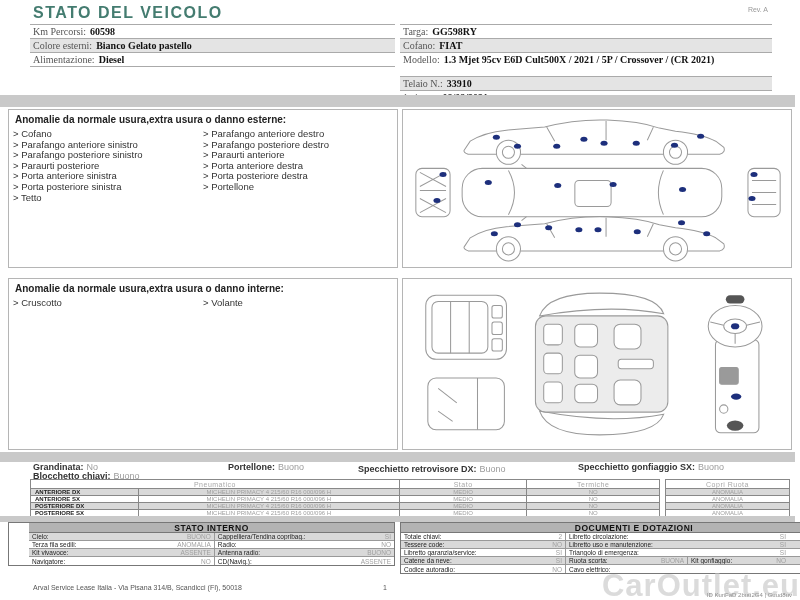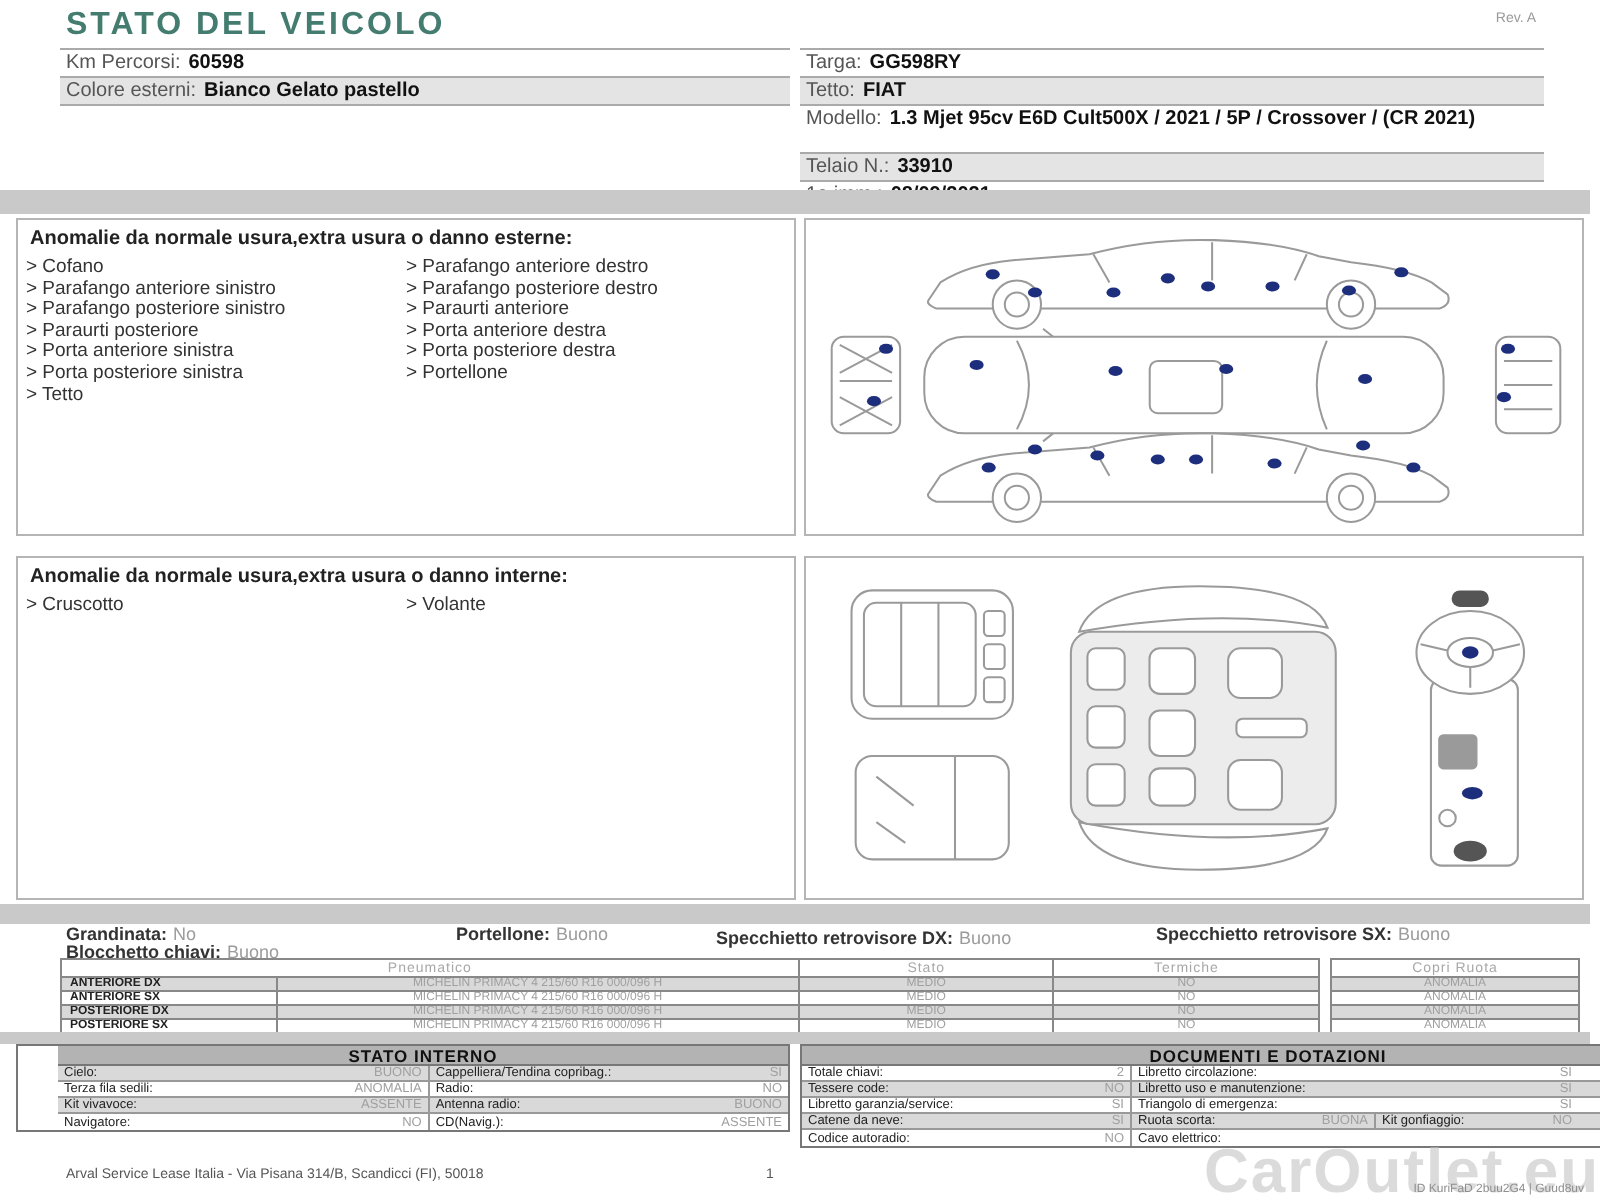--- a/index.html
+++ b/index.html
@@ -8,21 +8,21 @@
     position:relative; width:800px; height:600px; background:#ffffff;
     font-family:"Liberation Sans", sans-serif; overflow:hidden; color:#222;
   }
   .abs { position:absolute; }
 
   
   #doc-title { left:33px; top:4px; font-size:16px; font-weight:bold; letter-spacing:1.5px; color:#447c70; }
   #rev { right:32px; top:6px; font-size:7px; color:#999; }
 
   .info-table { border-top:1px solid #aaa; }
-  .info-row { display:flex; align-items:baseline; border-bottom:1px solid #aaa; padding:1px 3px; min-height:12px; }
+  .info-row { display:flex; align-items:baseline; border-bottom:1px solid #aaa; padding:1px 3px; min-height:12px;font-family:Liberation Serif, serif; }
   .info-row.alt { background:#e4e4e4; }
   .info-row .lbl { font-size:10px; color:#555; white-space:nowrap; }
   .info-row .val { font-size:10px; font-weight:bold; color:#111; margin-left:4px; }
   #info-left  { left:30px;  top:24px; width:365px; }
   #info-right { left:400px; top:24px; width:372px; }
   #info-right .info-row.modello { min-height:24px; }
 
   .gray-band { left:0; width:795px; background:#c9c9c9; }
   #band1 { top:95px;  height:12px; }
   #band2 { top:452px; height:10px; }
@@ -106,29 +106,33 @@
 
   <div id="info-left" class="abs info-table">
     <div class="info-row">
       <span class="lbl">Km Percorsi:</span>
       <span class="val">60598</span>
     </div>
     <div class="info-row alt">
       <span class="lbl">Colore esterni:</span>
       <span class="val">Bianco Gelato pastello</span>
     </div>
+    <div class="info-row">
+      <span class="lbl">Alimentazione:</span>
+      <span class="val">Diesel</span>
+    </div>
   </div>
 
   <div id="info-right" class="abs info-table">
     <div class="info-row">
       <span class="lbl">Targa:</span>
       <span class="val">GG598RY</span>
     </div>
     <div class="info-row alt">
-      <span class="lbl">Tetto:</span>
+      <span class="lbl">Cofano:</span>
       <span class="val">FIAT</span>
     </div>
     <div class="info-row modello">
       <span class="lbl">Modello:</span>
       <span class="val">1.3 Mjet 95cv E6D Cult500X / 2021 / 5P / Crossover / (CR 2021)</span>
     </div>
     <div class="info-row alt">
       <span class="lbl">Telaio N.:</span>
       <span class="val">33910</span>
     </div>
@@ -295,21 +299,21 @@
   <div class="abs kv" style="left:33px; top:471px;">
     <span class="lbl">Blocchetto chiavi:</span><span class="val">Buono</span>
   </div>
   <div class="abs kv" style="left:228px; top:462px;">
     <span class="lbl">Portellone:</span><span class="val">Buono</span>
   </div>
   <div class="abs kv" style="left:358px; top:464px;">
     <span class="lbl">Specchietto retrovisore DX:</span><span class="val">Buono</span>
   </div>
   <div class="abs kv" style="left:578px; top:462px;">
-    <span class="lbl">Specchietto retrovisore SX:</span><span class="val">Buono</span>
+    <span class="lbl">Specchietto gonfiaggio SX:</span><span class="val">Buono</span>
   </div>
 
   <div id="tyre-table" class="abs ttable">
     <div class="trow hdr">
       <div class="tcell w-pneu">Pneumatico</div>
       <div class="tcell w-stato">Stato</div>
       <div class="tcell w-term">Termiche</div>
     </div>
     <div class="trow data g">
       <div class="tcell pos w-pos">ANTERIORE DX</div>

